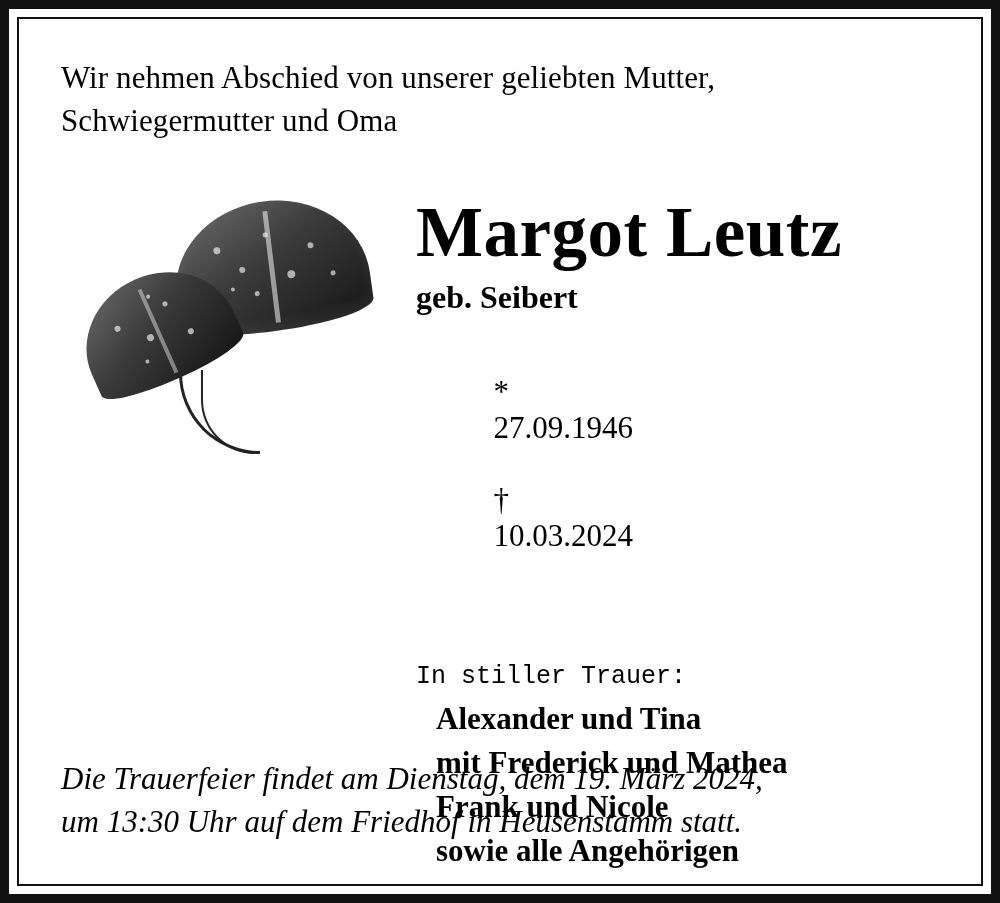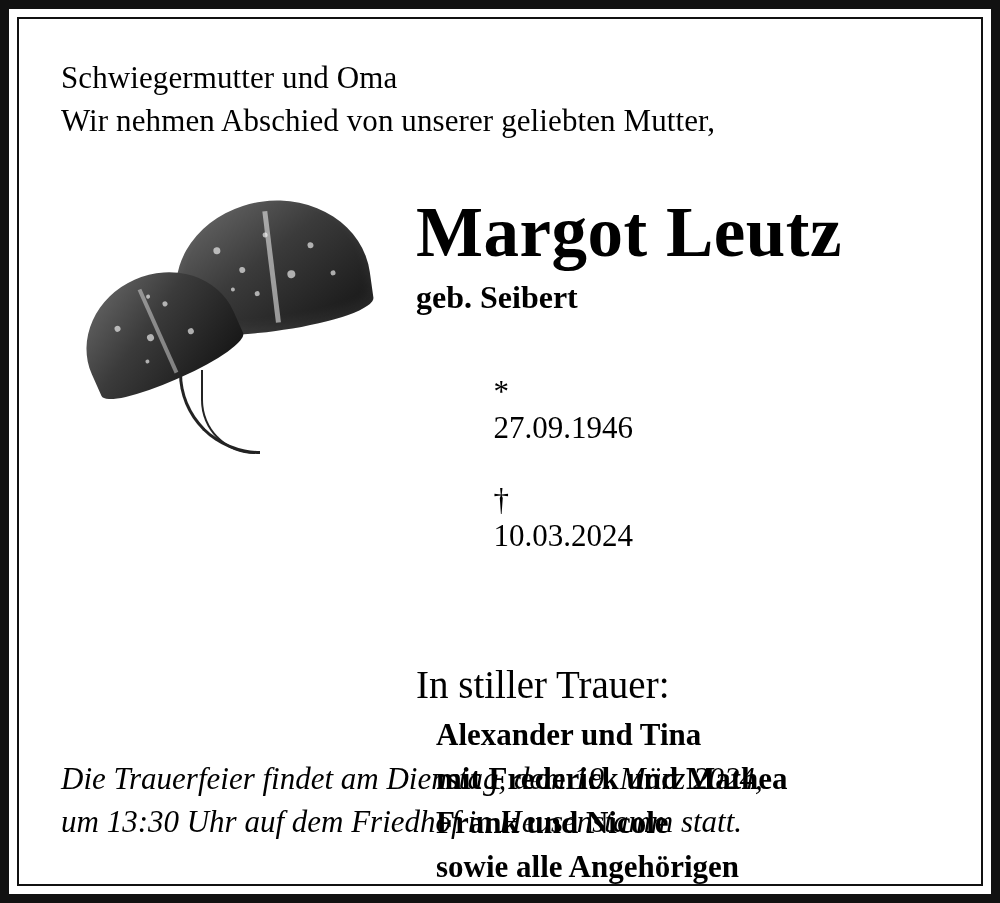--- a/index.html
+++ b/index.html
@@ -142,23 +142,24 @@
     white-space: pre;
   }
   .dates {
     font-size: 31px;
     margin-top: 22px;
     white-space: pre;
   }
   .dates .sep { display: inline-block; width: 26px; }
 
   .mourners-intro {
-    font-size: 39px;
+    font-size: 25px;
     margin-top: 72px;
     white-space: pre;
+    font-family: Liberation Mono, monospace;
   }
   .mourners {
     margin-top: 6px;
   }
   .mourners div {
     font-size: 31px;
     font-weight: bold;
     line-height: 1.42;
     white-space: pre;
     margin-left: 20px;
@@ -174,22 +175,22 @@
   }
   .footer div { white-space: pre; font-style: italic; }
 </style>
 </head>
 <body>
 
 <div class="notice">
   <div class="inner">
 
     <div class="intro">
+      <div>Wir nehmen Abschied von unserer geliebten Mutter,</div>
       <div>Schwiegermutter und Oma</div>
-      <div>Wir nehmen Abschied von unserer geliebten Mutter,</div>
     </div>
 
     <div class="middle">
 
       <div class="emblem">
         <div class="stem stem-a"></div>
         <div class="stem stem-b"></div>
         <div class="leaf leaf-big">
           <span class="drops">
             <i style="left:22%;top:30%;width:7px;height:7px;"></i>

